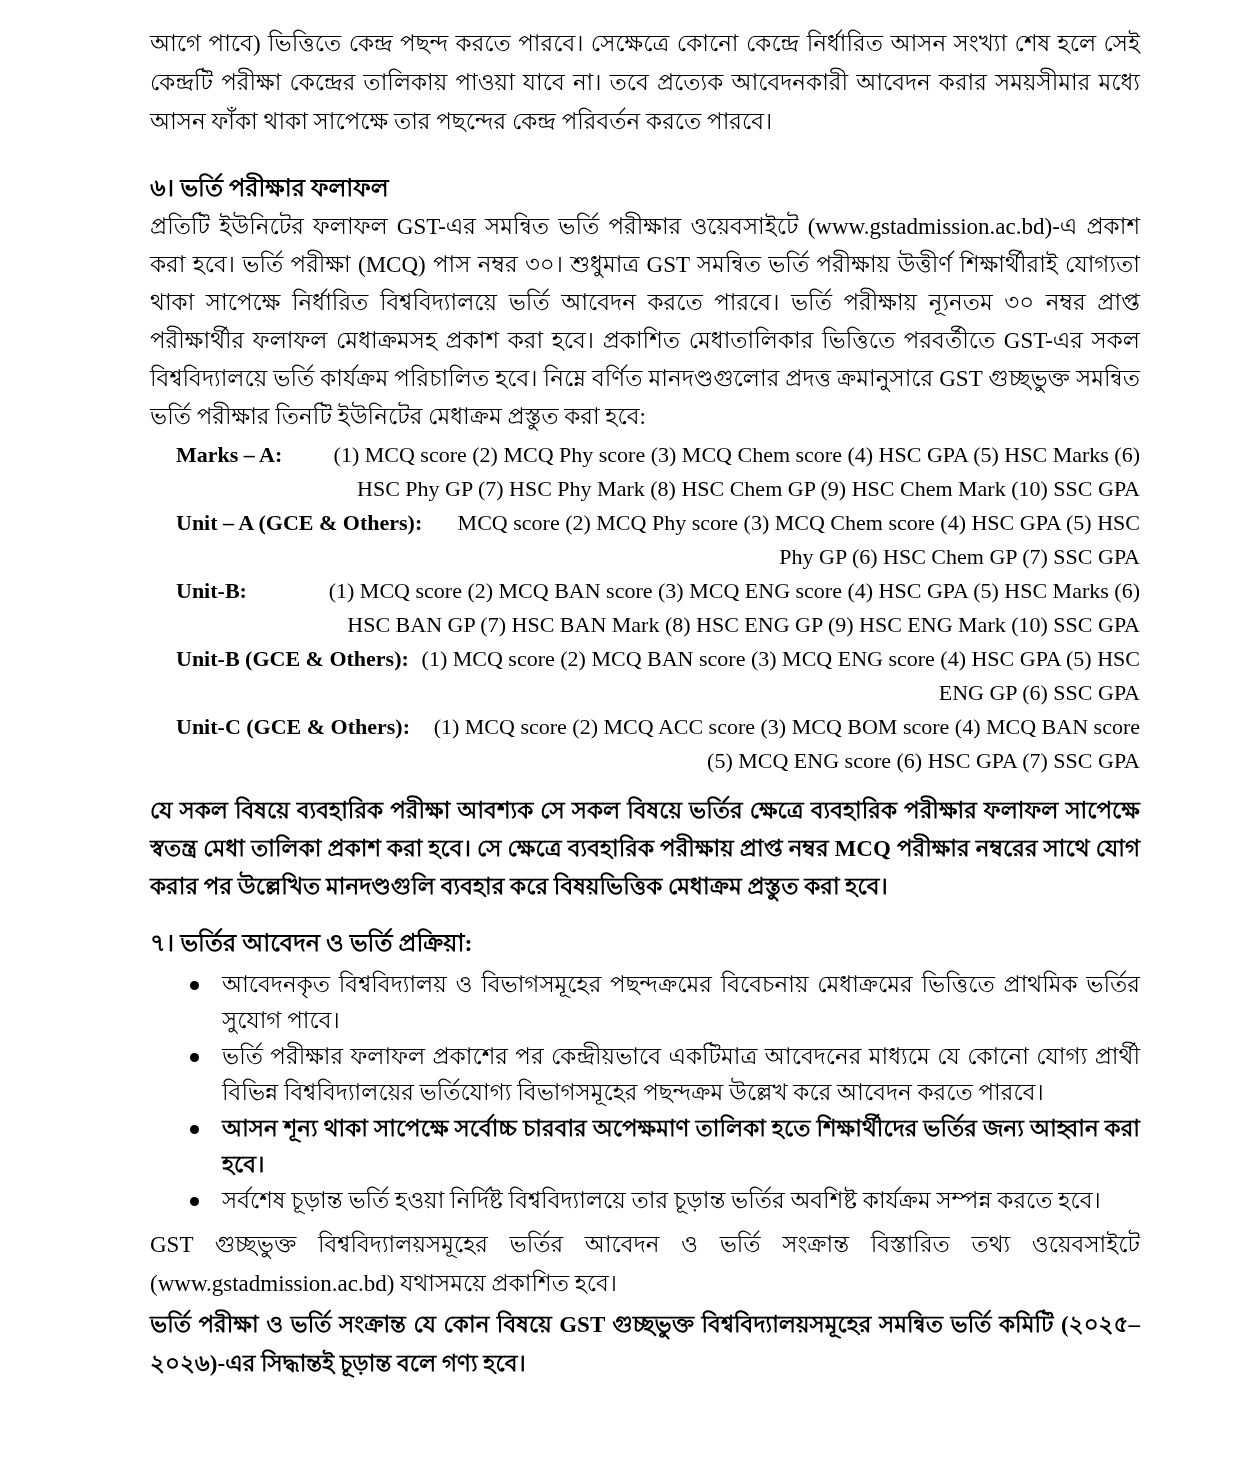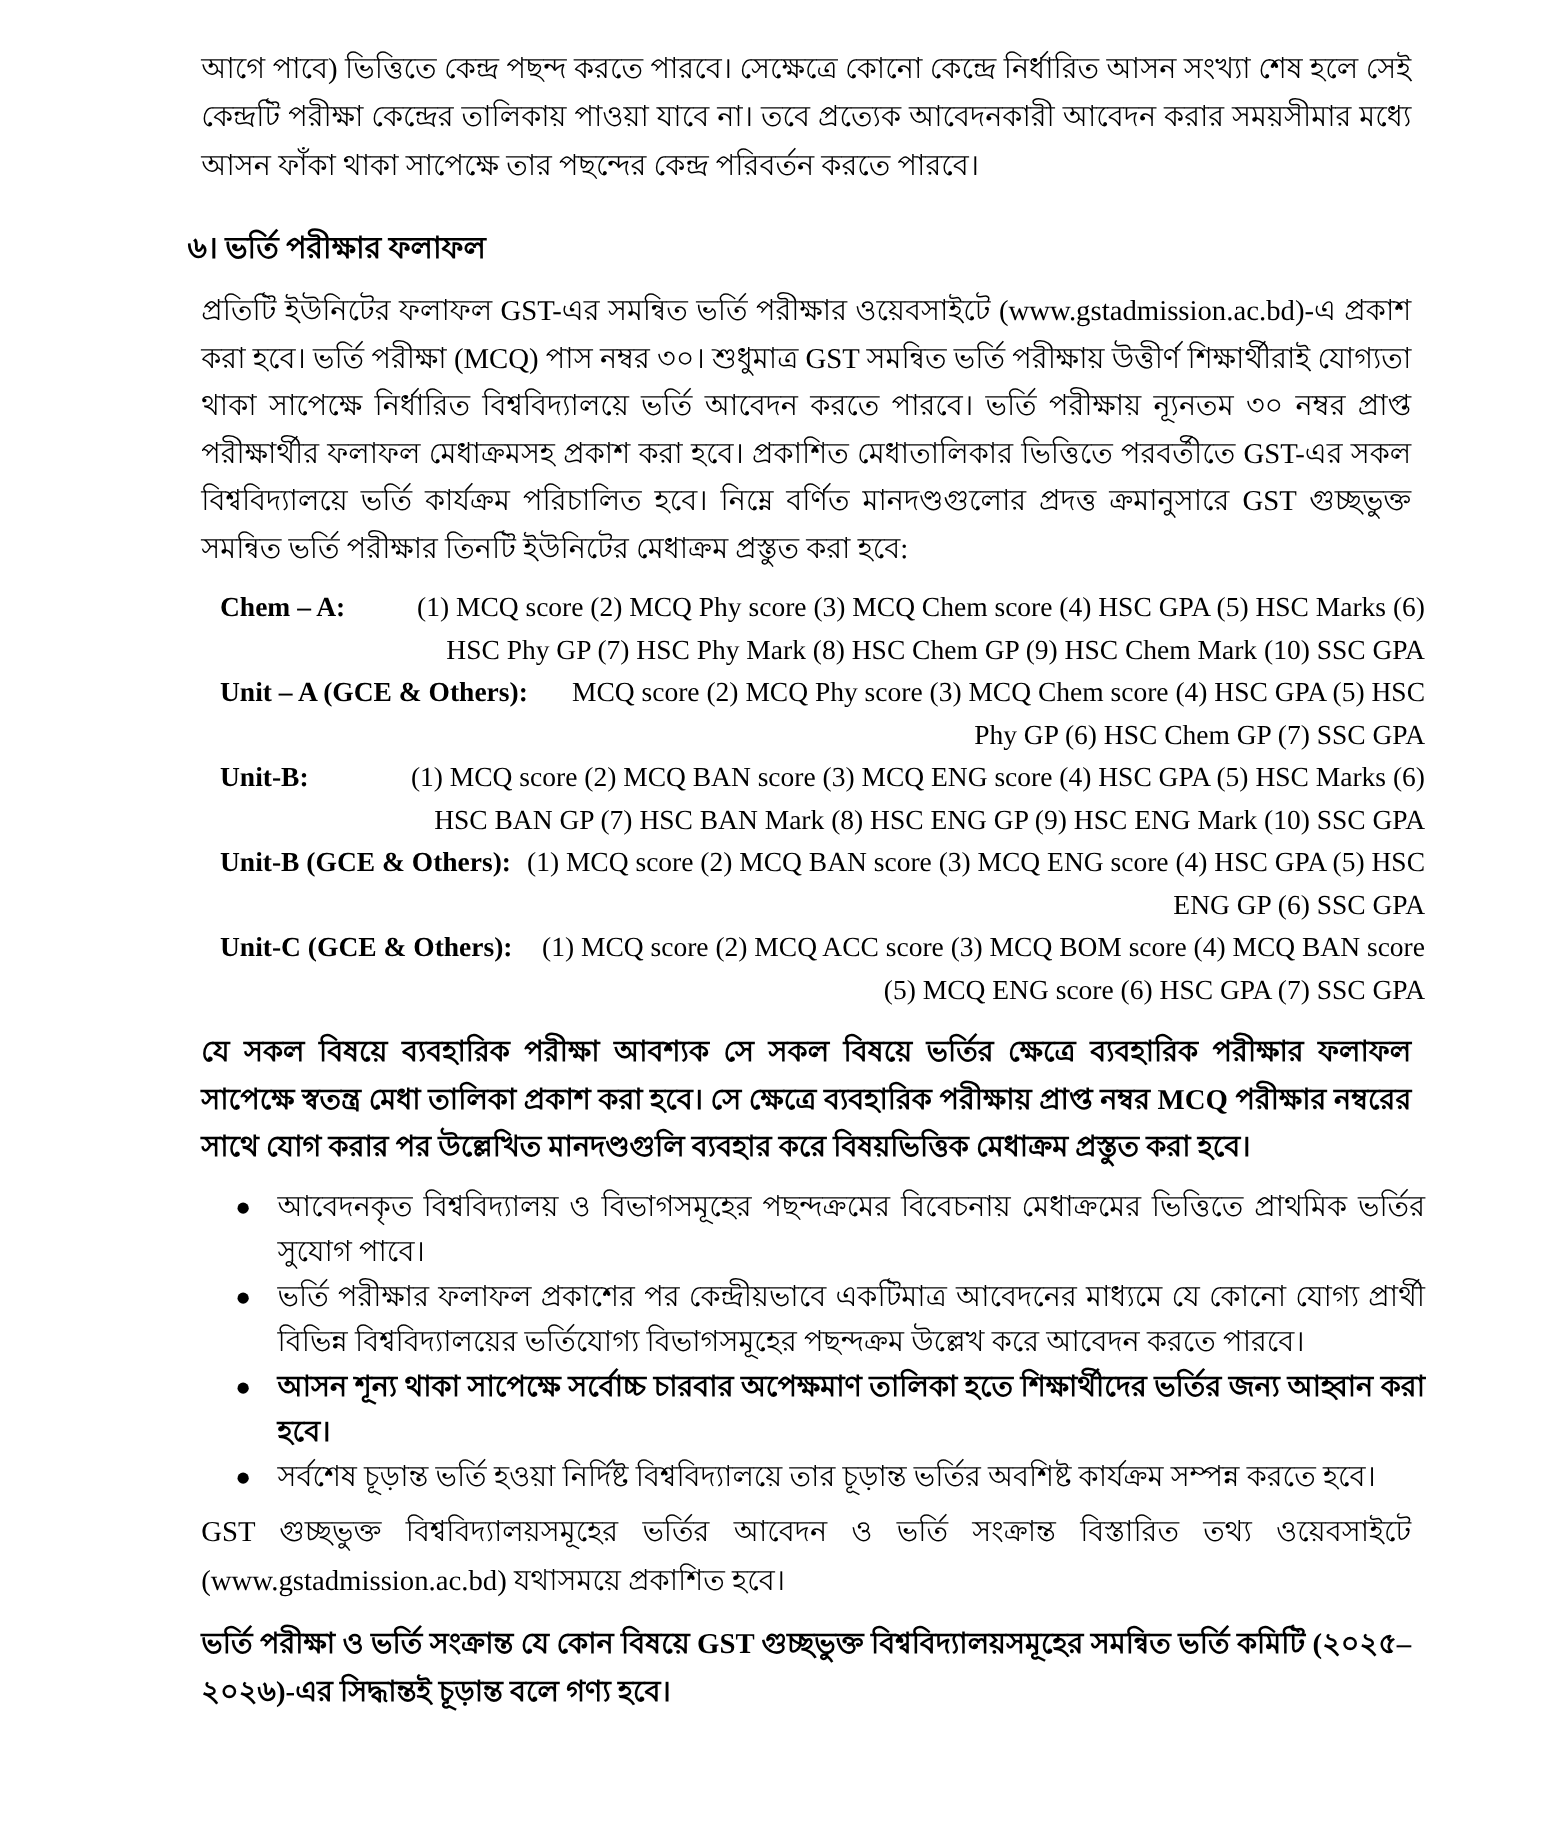--- a/index.html
+++ b/index.html
@@ -7,21 +7,21 @@
     position: relative;
     width: 1240px;
     height: 1468px;
     box-sizing: border-box;
     background: #ffffff;
     color: #000000;
     font-family: "Liberation Serif", "DejaVu Serif", serif;
     padding: 24px 100px 0 150px;
     overflow: hidden;
   }
-  p { margin: 11px; }
+  p { margin: 0; }
   .body-para {
     font-size: 23px;
     line-height: 39px;
     text-align: justify;
   }
   .section-heading {
     font-size: 24px;
     font-weight: bold;
     line-height: 39px;
     margin: 0;
@@ -78,21 +78,21 @@
 <div class="page">
 
   <p class="body-para">আগে পাবে) ভিত্তিতে কেন্দ্র পছন্দ করতে পারবে। সেক্ষেত্রে কোনো কেন্দ্রে নির্ধারিত আসন সংখ্যা শেষ হলে সেই কেন্দ্রটি পরীক্ষা কেন্দ্রের তালিকায় পাওয়া যাবে না। তবে প্রত্যেক আবেদনকারী আবেদন করার সময়সীমার মধ্যে আসন ফাঁকা থাকা সাপেক্ষে তার পছন্দের কেন্দ্র পরিবর্তন করতে পারবে।</p>
 
   <h2 class="section-heading h6">৬। ভর্তি পরীক্ষার ফলাফল</h2>
 
   <p class="body-para p6">প্রতিটি ইউনিটের ফলাফল GST-এর সমন্বিত ভর্তি পরীক্ষার ওয়েবসাইটে (www.gstadmission.ac.bd)-এ প্রকাশ করা হবে। ভর্তি পরীক্ষা (MCQ) পাস নম্বর ৩০। শুধুমাত্র GST সমন্বিত ভর্তি পরীক্ষায় উত্তীর্ণ শিক্ষার্থীরাই যোগ্যতা থাকা সাপেক্ষে নির্ধারিত বিশ্ববিদ্যালয়ে ভর্তি আবেদন করতে পারবে। ভর্তি পরীক্ষায় ন্যূনতম ৩০ নম্বর প্রাপ্ত পরীক্ষার্থীর ফলাফল মেধাক্রমসহ প্রকাশ করা হবে। প্রকাশিত মেধাতালিকার ভিত্তিতে পরবর্তীতে GST-এর সকল বিশ্ববিদ্যালয়ে ভর্তি কার্যক্রম পরিচালিত হবে। নিম্নে বর্ণিত মানদণ্ডগুলোর প্রদত্ত ক্রমানুসারে GST গুচ্ছভুক্ত সমন্বিত ভর্তি পরীক্ষার তিনটি ইউনিটের মেধাক্রম প্রস্তুত করা হবে:</p>
 
   <div class="units">
     <div class="unit-row narrow">
-      <span class="unit-label">Chem – A:</span>
+      <span class="unit-label">Marks – A:</span>
       <div class="unit-desc">(1) MCQ score (2) MCQ Phy score (3) MCQ Chem score (4) HSC GPA (5) HSC Marks (6) HSC Phy GP (7) HSC Phy Mark (8) HSC Chem GP (9) HSC Chem Mark (10) SSC GPA</div>
     </div>
     <div class="unit-row wide">
       <span class="unit-label">Unit – A (GCE &amp; Others):</span>
       <div class="unit-desc">MCQ score (2) MCQ Phy score (3) MCQ Chem score (4) HSC GPA (5) HSC Phy GP (6) HSC Chem GP (7) SSC GPA</div>
     </div>
     <div class="unit-row narrow">
       <span class="unit-label">Unit-B:</span>
       <div class="unit-desc">(1) MCQ score (2) MCQ BAN score (3) MCQ ENG score (4) HSC GPA (5) HSC Marks (6) HSC BAN GP (7) HSC BAN Mark (8) HSC ENG GP (9) HSC ENG Mark (10) SSC GPA</div>
     </div>
@@ -101,20 +101,21 @@
       <div class="unit-desc">(1) MCQ score (2) MCQ BAN score (3) MCQ ENG score (4) HSC GPA (5) HSC ENG GP (6) SSC GPA</div>
     </div>
     <div class="unit-row wide">
       <span class="unit-label">Unit-C (GCE &amp; Others):</span>
       <div class="unit-desc">(1) MCQ score (2) MCQ ACC score (3) MCQ BOM score (4) MCQ BAN score (5) MCQ ENG score (6) HSC GPA (7) SSC GPA</div>
     </div>
   </div>
 
   <p class="body-para practical">যে সকল বিষয়ে ব্যবহারিক পরীক্ষা আবশ্যক সে সকল বিষয়ে ভর্তির ক্ষেত্রে ব্যবহারিক পরীক্ষার ফলাফল সাপেক্ষে স্বতন্ত্র মেধা তালিকা প্রকাশ করা হবে। সে ক্ষেত্রে ব্যবহারিক পরীক্ষায় প্রাপ্ত নম্বর MCQ পরীক্ষার নম্বরের সাথে যোগ করার পর উল্লেখিত মানদণ্ডগুলি ব্যবহার করে বিষয়ভিত্তিক মেধাক্রম প্রস্তুত করা হবে।</p>
 
+  <h2 class="section-heading h7">৭। ভর্তির আবেদন ও ভর্তি প্রক্রিয়া:</h2>
 
   <ul class="bullets">
     <li>
       <span class="bullet-dot"></span>
       <span>আবেদনকৃত বিশ্ববিদ্যালয় ও বিভাগসমূহের পছন্দক্রমের বিবেচনায় মেধাক্রমের ভিত্তিতে প্রাথমিক ভর্তির সুযোগ পাবে।</span>
     </li>
     <li>
       <span class="bullet-dot"></span>
       <span>ভর্তি পরীক্ষার ফলাফল প্রকাশের পর কেন্দ্রীয়ভাবে একটিমাত্র আবেদনের মাধ্যমে যে কোনো যোগ্য প্রার্থী বিভিন্ন বিশ্ববিদ্যালয়ের ভর্তিযোগ্য বিভাগসমূহের পছন্দক্রম উল্লেখ করে আবেদন করতে পারবে।</span>
     </li>

